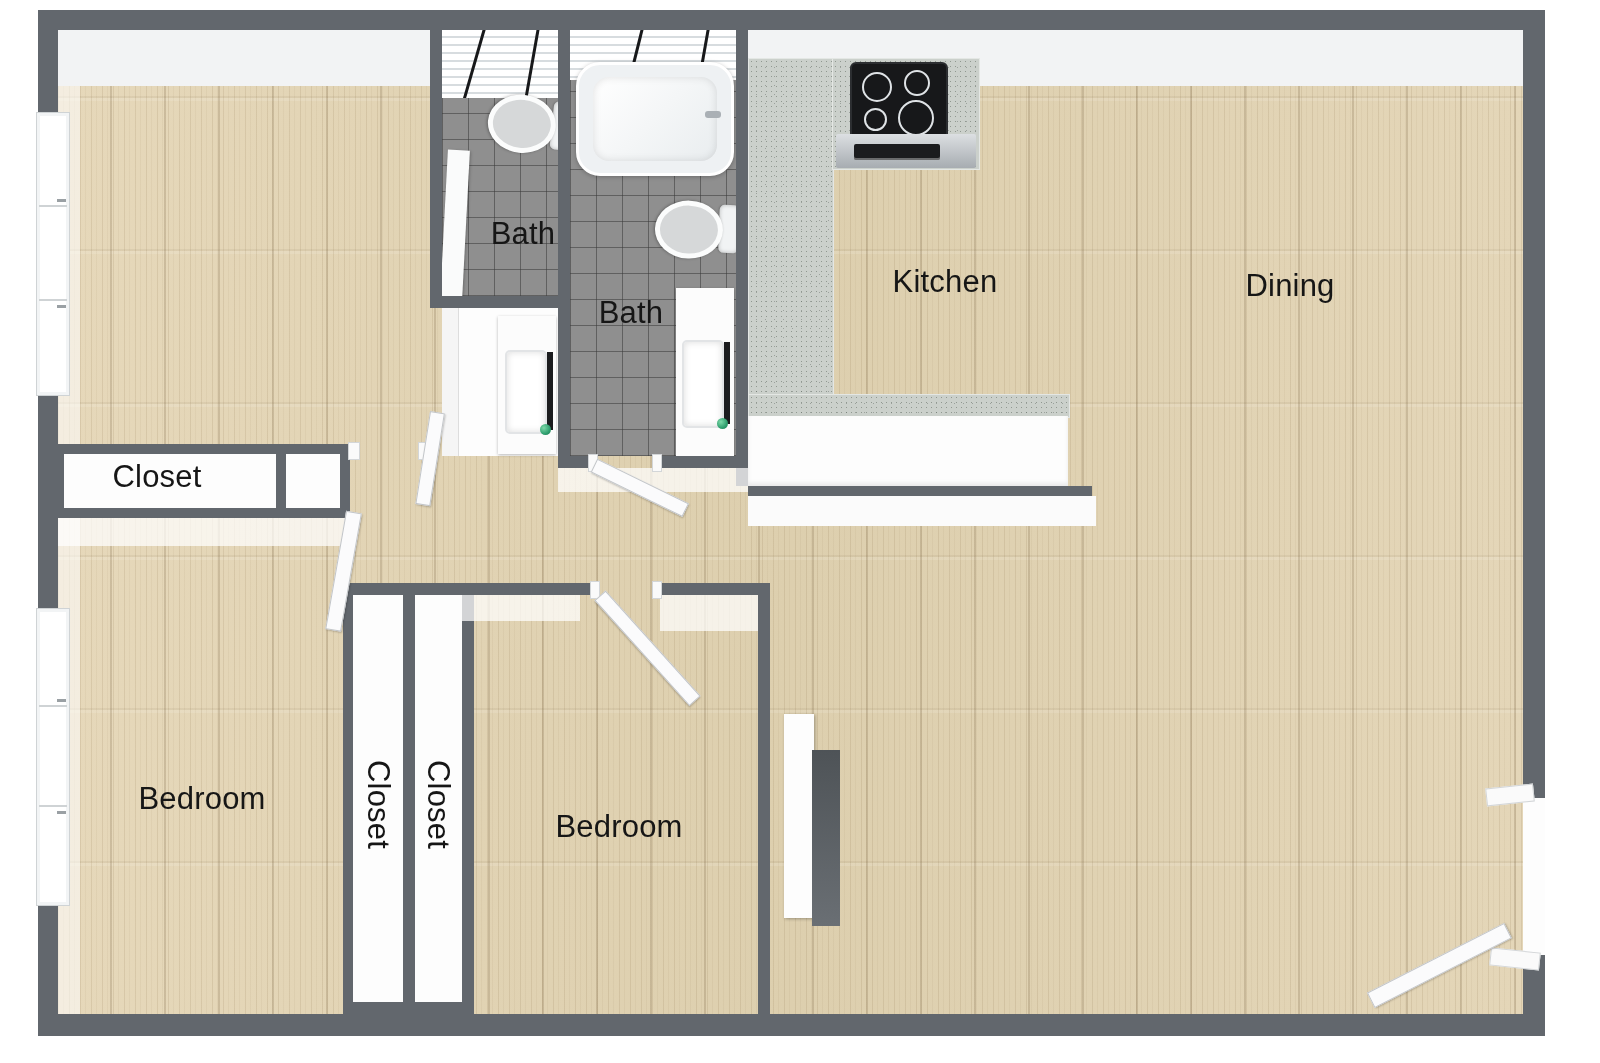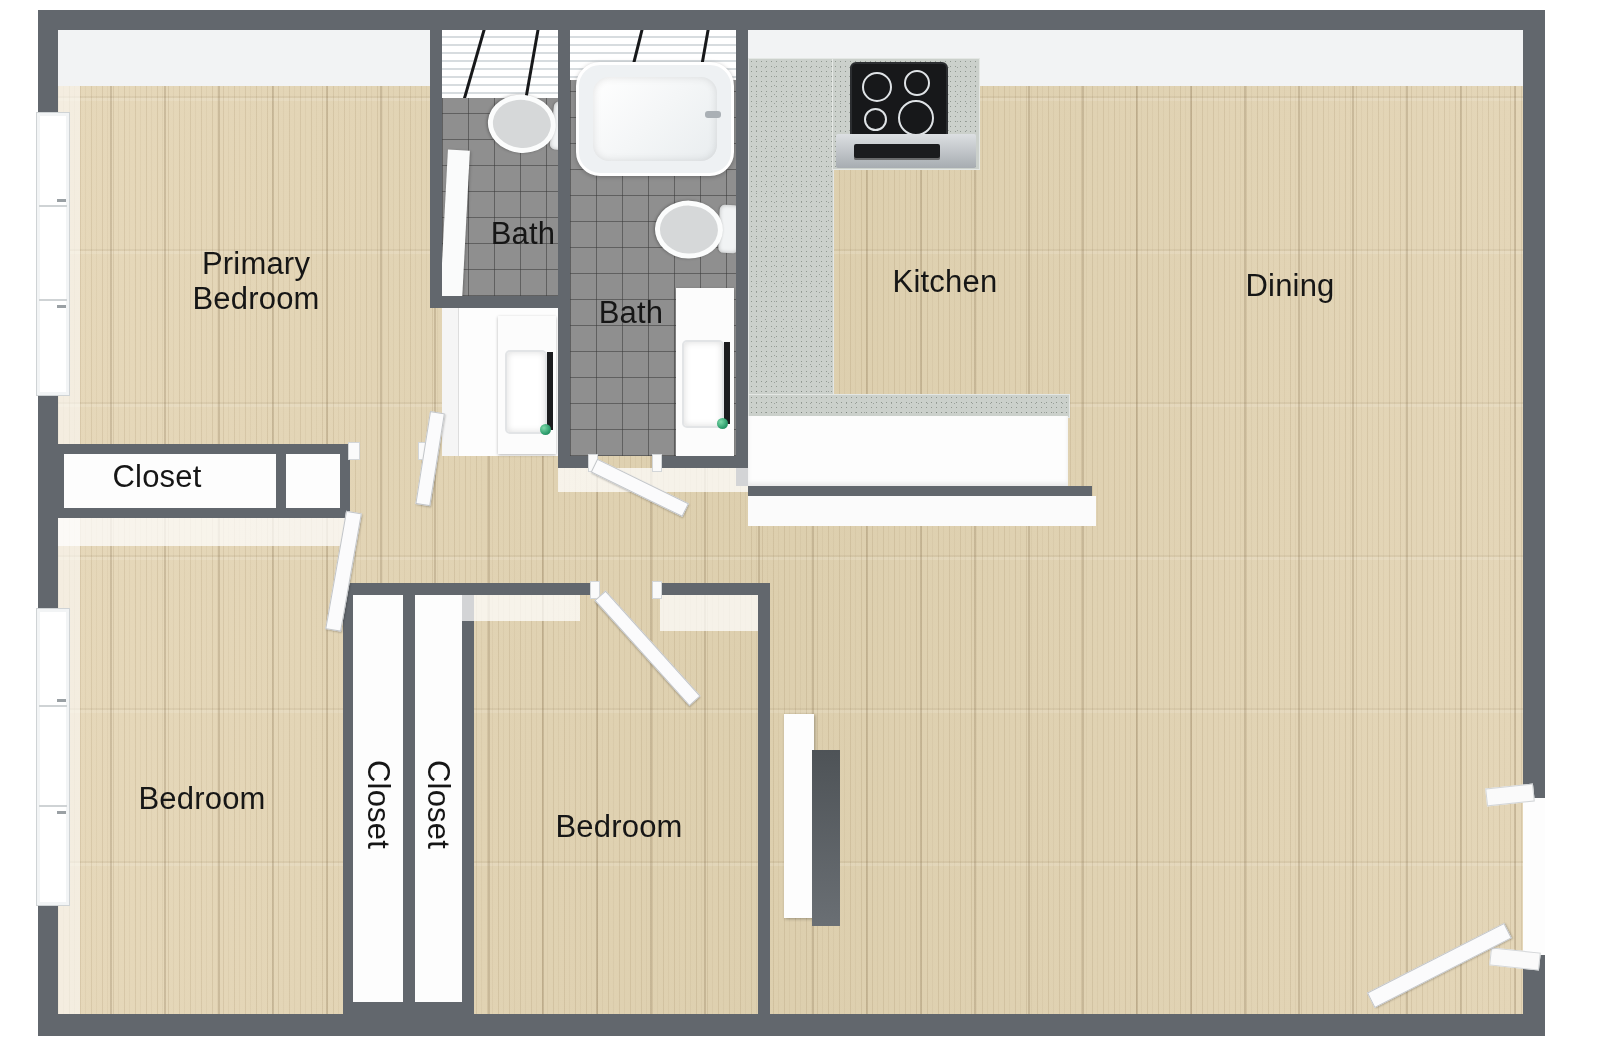--- a/index.html
+++ b/index.html
@@ -178,21 +178,20 @@
     <div class="mullion" style="top:96px;"></div>
     <div class="mullion" style="top:196px;"></div>
     <div class="handle" style="top:90px;"></div>
     <div class="handle" style="top:202px;"></div>
   </div>
 
   <div class="jamb" style="left:1486px;top:786px;width:46px;height:16px;transform:rotate(-6deg);"></div>
   <div class="jamb" style="left:1490px;top:950px;width:48px;height:16px;transform:rotate(6deg);"></div>
   <div class="door" style="left:1354px;top:922px;width:152px;height:15px;transform:rotate(-27deg);transform-origin:100% 50%;"></div>
 
-  <div class="label" style="left:181px;top:246px;width:150px;">Primary Bedroom</div>
   <div class="label" style="left:463px;top:216px;width:120px;">Bath</div>
   <div class="label" style="left:571px;top:295px;width:120px;">Bath</div>
   <div class="label" style="left:845px;top:264px;width:200px;">Kitchen</div>
   <div class="label" style="left:1190px;top:268px;width:200px;">Dining</div>
   <div class="label" style="left:57px;top:459px;width:200px;">Closet</div>
   <div class="label" style="left:102px;top:781px;width:200px;">Bedroom</div>
   <div class="label" style="left:278px;top:787px;width:200px;transform:rotate(90deg);">Closet</div>
   <div class="label" style="left:338px;top:787px;width:200px;transform:rotate(90deg);">Closet</div>
   <div class="label" style="left:519px;top:809px;width:200px;">Bedroom</div>
 

